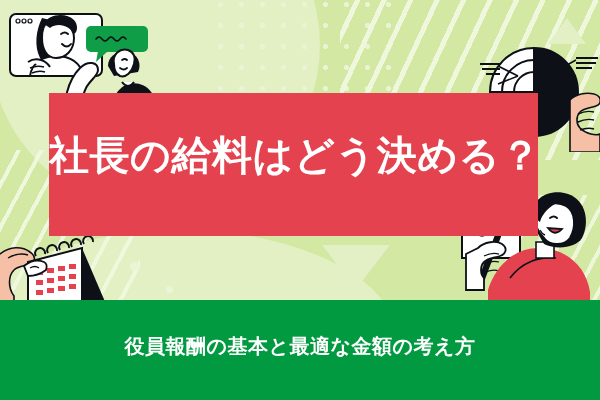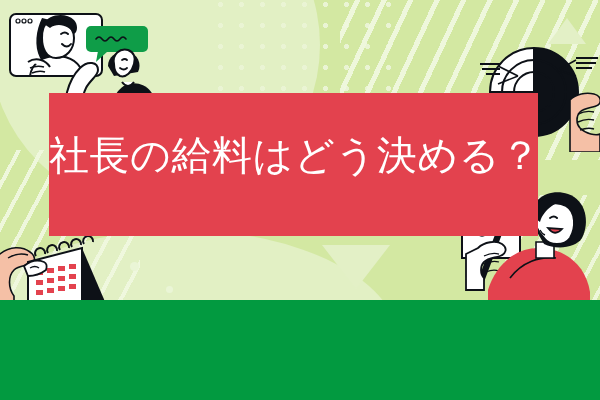--- a/index.html
+++ b/index.html
@@ -138,21 +138,21 @@
 
   
   .title {
     position: absolute;
     left: 49px;
     top: 132px;
     width: 489px;
     text-align: center;
     color: #ffffff;
     font-size: 40px;
-    font-weight: 400;
+    font-weight: 700;
     letter-spacing: 0.5px;
     line-height: 1.15;
     white-space: nowrap;
   }
   .subtitle {
     position: absolute;
     left: 0;
     top: 333px;
     width: 600px;
     text-align: center;
@@ -335,14 +335,15 @@
       <path d="M104 42 q7 9 14 1 Z" fill="#e3424e" stroke="#0d1117" stroke-width="1.8"></path>
 
       <path d="M96 44 q2 4 5 5" fill="none" stroke="#0d1117" stroke-width="1.4"></path>
     </svg>
   </div>
 
   <div class="band-red"></div>
   <div class="title">社長の給料はどう決める？</div>
 
   <div class="band-green"></div>
+  <div class="subtitle">役員報酬の基本と最適な金額の考え方</div>
 
 </div>
 
 </body></html>

